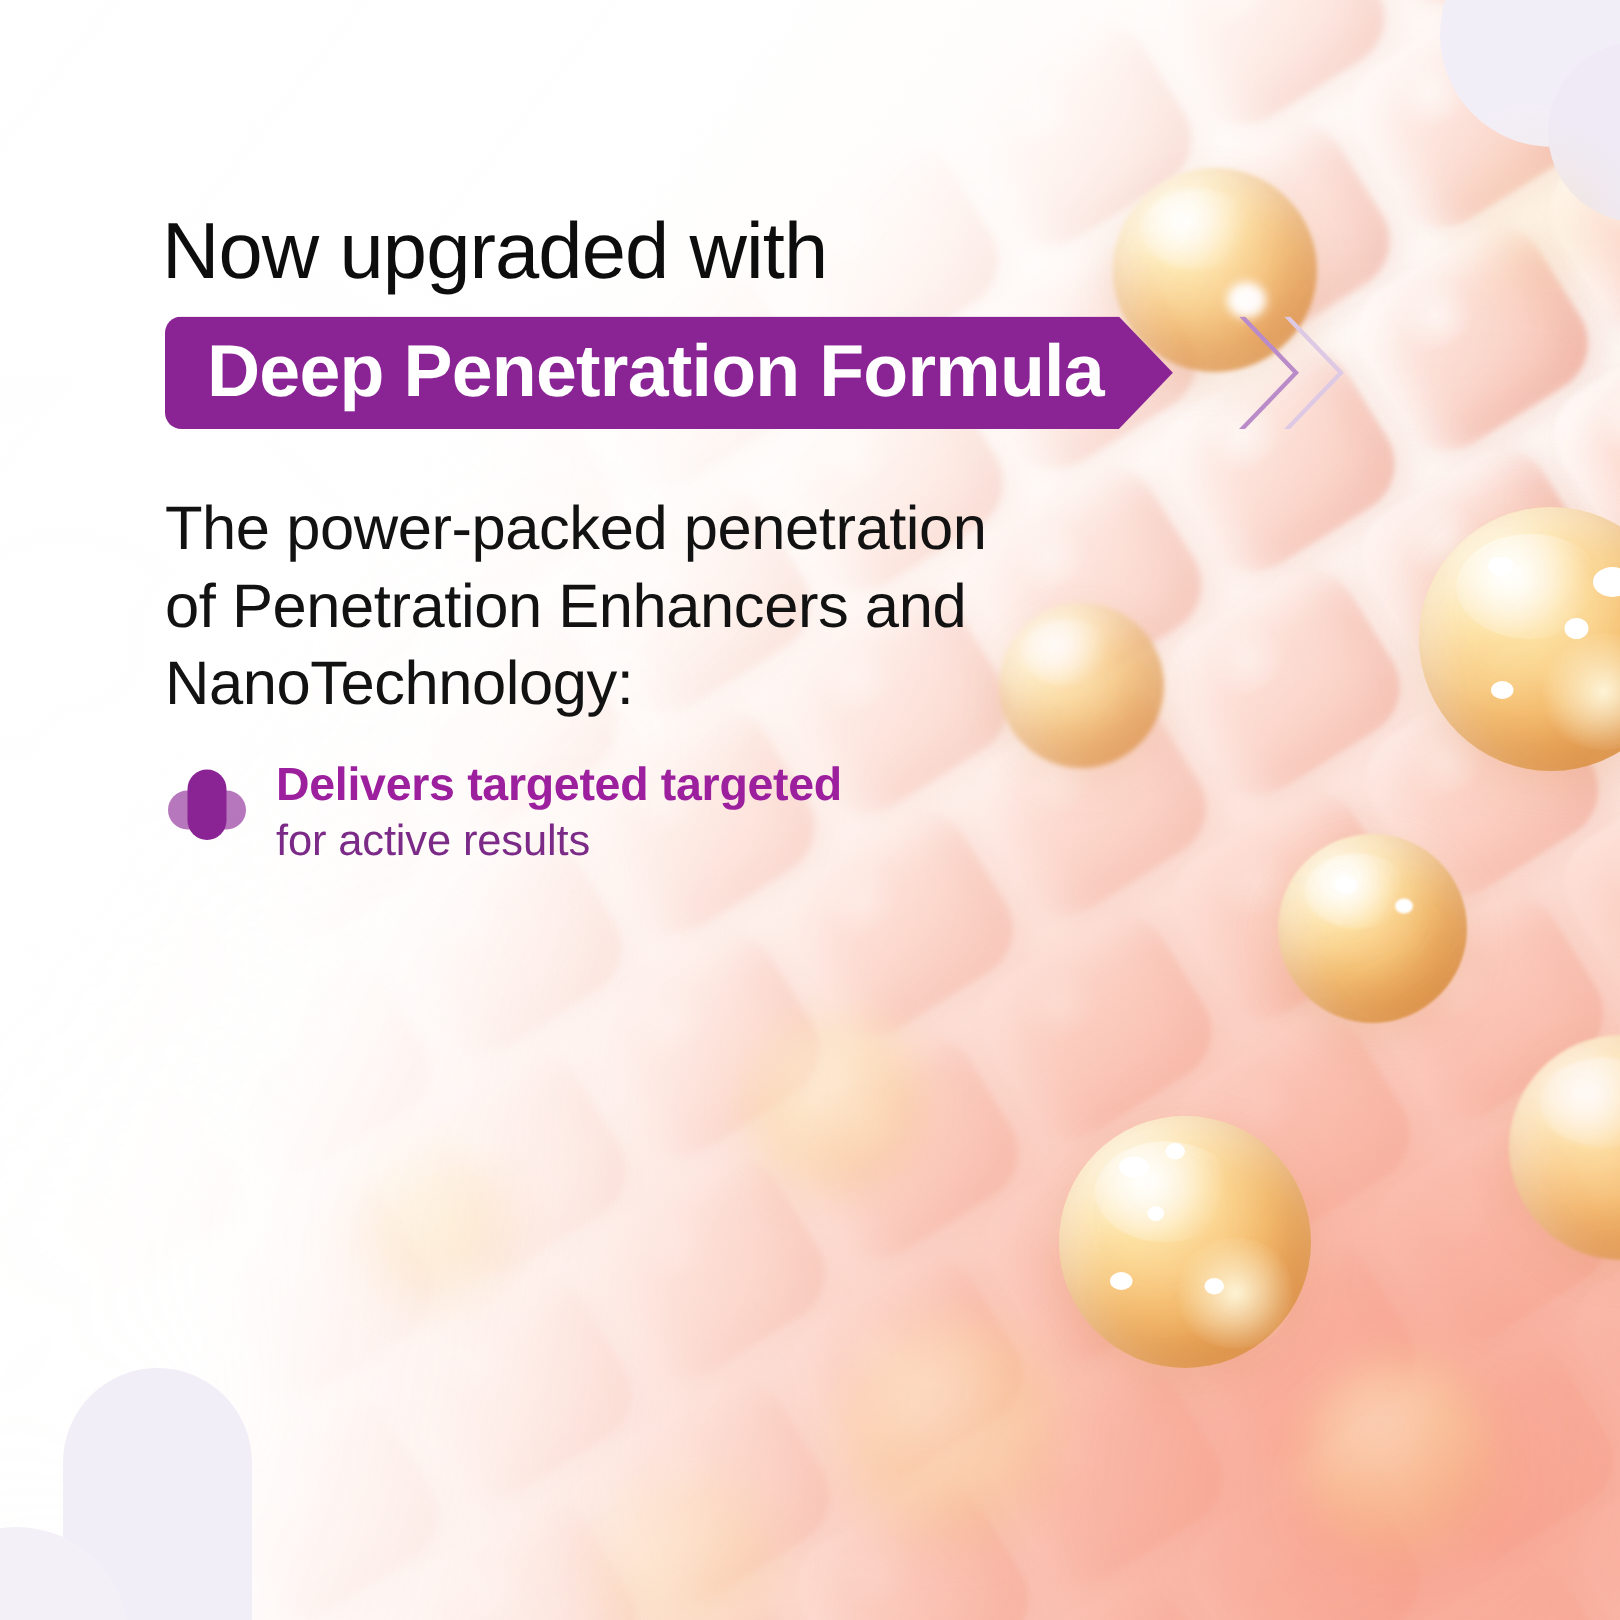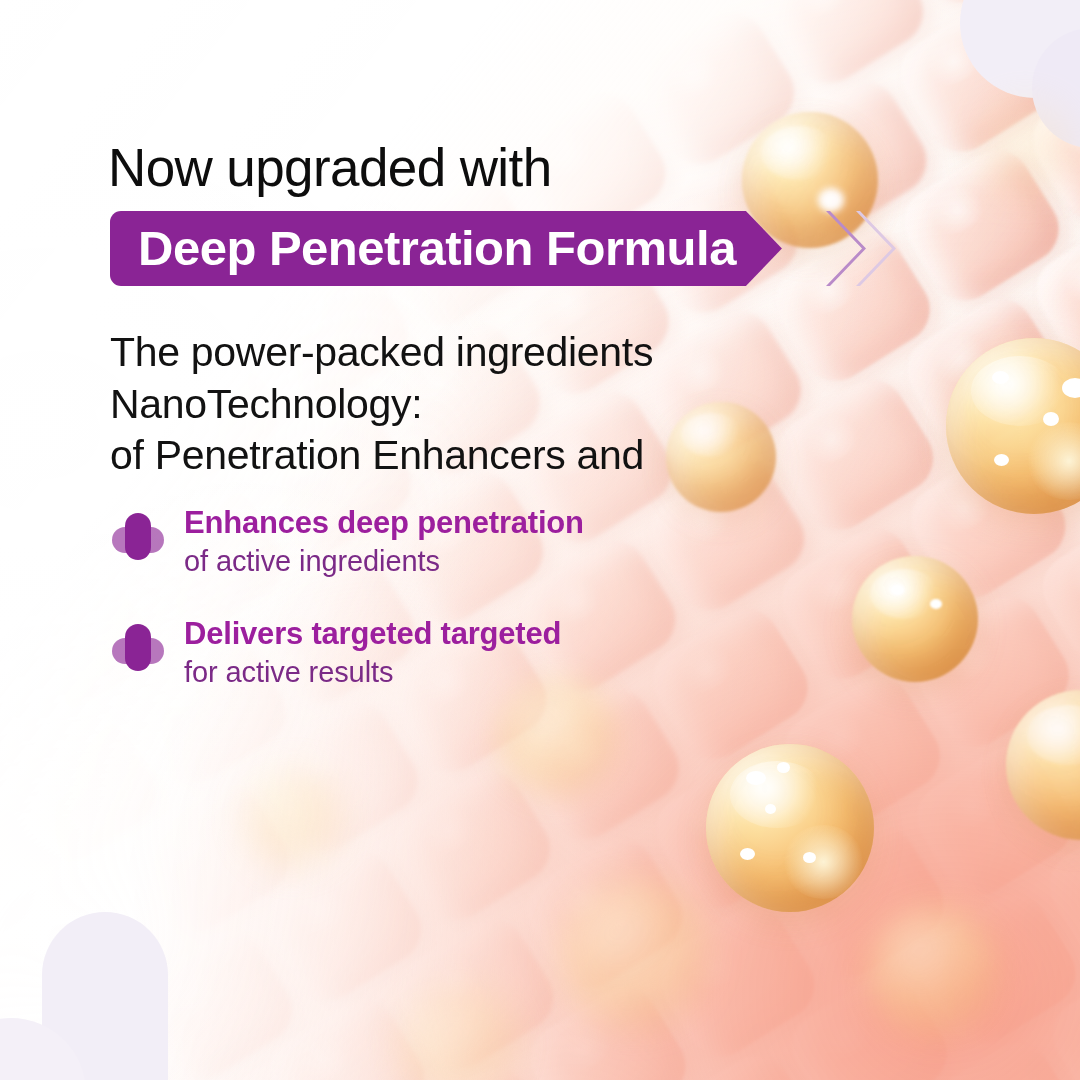--- a/index.html
+++ b/index.html
@@ -389,35 +389,27 @@
 
     <div class="banner-wrap">
       <div class="banner">
         <span class="banner-text">Deep Penetration Formula</span>
       </div>
     </div>
     <div class="chev c1"></div>
     <div class="chev c2"></div>
 
     <div class="lede">
-      <div>The power-packed ingredients</div>
+      <div>The power-packed penetration</div>
+      <div>of Penetration Enhancers and</div>
       <div>NanoTechnology:</div>
-      <div>of Penetration Enhancers and</div>
     </div>
 
     <div class="bullets">
 
-      <div class="bullet">
-        <span class="plus-icon">
-          <span class="bar bar-h"></span>
-          <span class="bar bar-v"></span>
-        </span>
-        <div class="b-title">Enhances deep penetration</div>
-        <div class="b-sub">of active ingredients</div>
-      </div>
 
       <div class="bullet">
         <span class="plus-icon">
           <span class="bar bar-h"></span>
           <span class="bar bar-v"></span>
         </span>
         <div class="b-title">Delivers targeted targeted</div>
         <div class="b-sub">for active results</div>
       </div>
 

